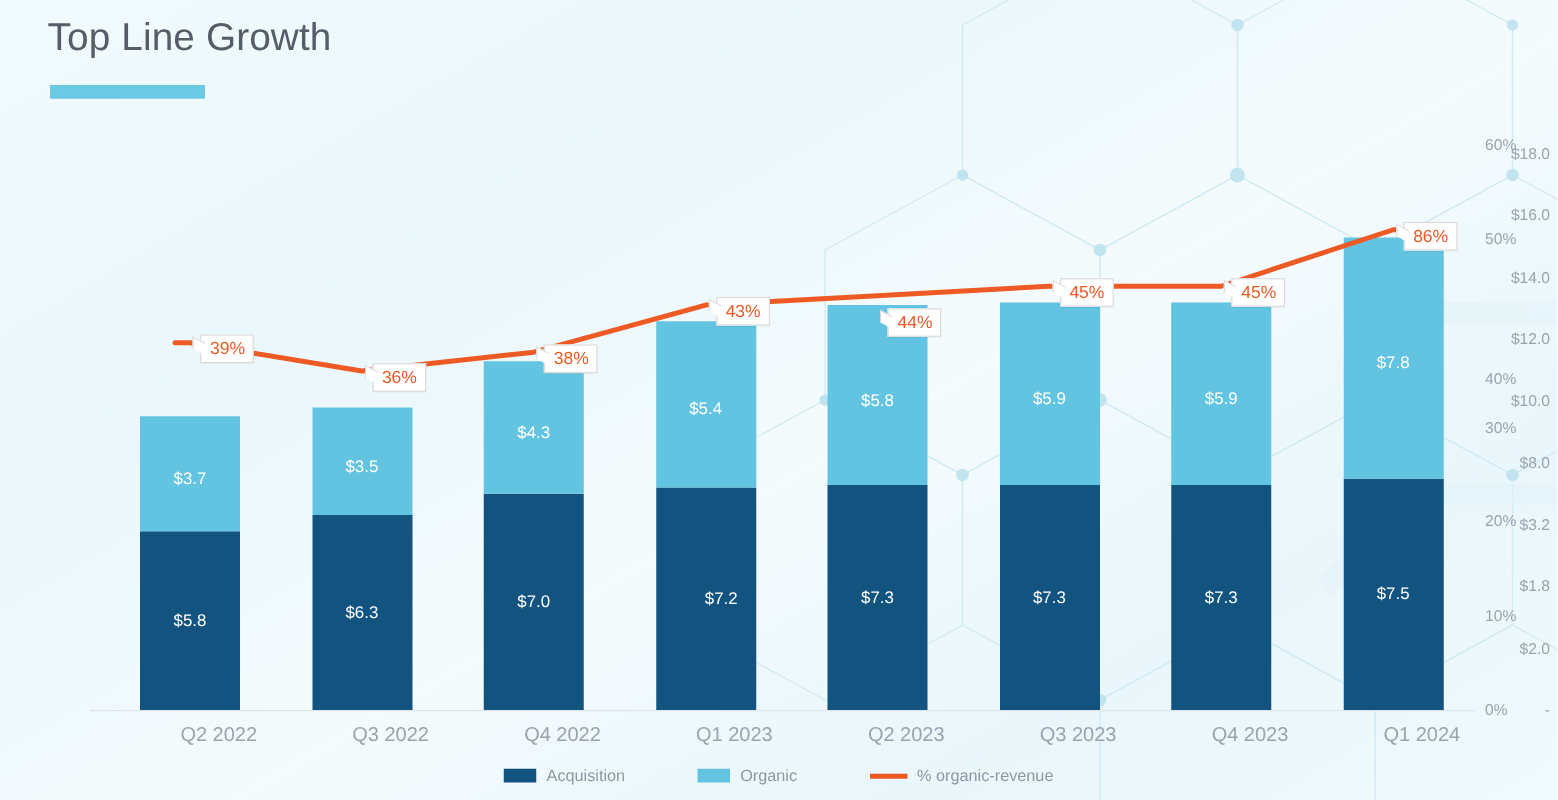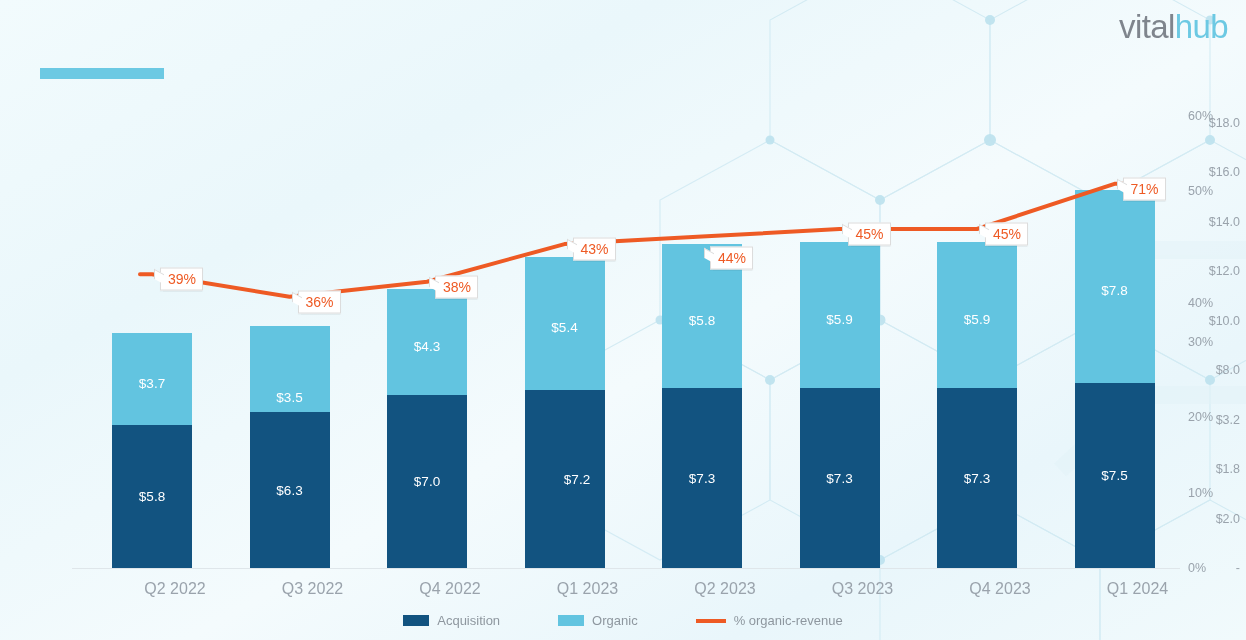--- a/index.html
+++ b/index.html
@@ -140,24 +140,22 @@
       <circle cx="770" cy="140" r="4.5"></circle>
       <circle cx="660" cy="320" r="4.5"></circle>
       <circle cx="1210" cy="20" r="4.5"></circle>
     </g>
     <g stroke="#e3f3f8" stroke-width="18" fill="none" opacity="0.55">
       <path d="M1246 395 L1140 395 L1060 470"></path>
       <path d="M1246 250 L1150 250"></path>
     </g>
   </svg>
 
+  <div id="page-title">Top Line Growth</div>
   <div id="title-accent"></div>
-  <div id="brand-logo">
-    <span class="b-vital">vital</span><span class="b-hub">hub</span>
-  </div>
 
   <div id="chart">
     <div id="y-left-axis">
         <div class="ylab-l" style="top: 568px;">-</div>
         <div class="ylab-l" style="top: 518.556px;">$2.0</div>
         <div class="ylab-l" style="top: 469.111px;">$1.8</div>
         <div class="ylab-l" style="top: 419.667px;">$3.2</div>
         <div class="ylab-l" style="top: 370.222px;">$8.0</div>
         <div class="ylab-l" style="top: 320.778px;">$10.0</div>
         <div class="ylab-l" style="top: 271.333px;">$12.0</div>
@@ -223,26 +221,26 @@
         <polyline points="140,274.2 152,274.2 289.5,296.8 427,281.73333333333335 564.5,244.06666666666666 702,236.53333333333336 839.5,229 977,229 1114.5,183.8 1126.5,183.8" fill="none" stroke="#ee5a24" stroke-width="4" stroke-linejoin="round" stroke-linecap="round"></polyline>
       </svg>
     <div id="callouts">
         <div class="pct-callout" style="left: 160px; top: 279.2px;">39%</div>
         <div class="pct-callout" style="left: 297.5px; top: 301.8px;">36%</div>
         <div class="pct-callout" style="left: 435px; top: 286.733px;">38%</div>
         <div class="pct-callout" style="left: 572.5px; top: 249.067px;">43%</div>
         <div class="pct-callout" style="left: 710px; top: 258px;">44%</div>
         <div class="pct-callout" style="left: 847.5px; top: 234px;">45%</div>
         <div class="pct-callout" style="left: 985px; top: 234px;">45%</div>
-        <div class="pct-callout" style="left: 1122.5px; top: 188.8px;">71%</div>
+        <div class="pct-callout" style="left: 1122.5px; top: 188.8px;">86%</div>
       </div>
   <div class="seg-lbl" style="left: 112px; width: 80px; top: 496.306px; position: absolute;">$5.8</div>
       <div class="seg-lbl" style="left: 112px; width: 80px; top: 382.875px; position: absolute;">$3.7</div>
       <div class="seg-lbl" style="left: 249.5px; width: 80px; top: 490.125px; position: absolute;">$6.3</div>
-      <div class="seg-lbl" style="left: 249.5px; width: 80px; top: 372.986px; position: absolute; margin-top: 24px;">$3.5</div>
+      <div class="seg-lbl" style="left: 249.5px; width: 80px; top: 372.986px; position: absolute;">$3.5</div>
       <div class="seg-lbl" style="left: 387px; width: 80px; top: 481.472px; position: absolute;">$7.0</div>
       <div class="seg-lbl" style="left: 387px; width: 80px; top: 345.792px; position: absolute;">$4.3</div>
       <div class="seg-lbl" style="left: 537px; width: 80px; top: 479px; position: absolute;">$7.2</div>
       <div class="seg-lbl" style="left: 524.5px; width: 80px; top: 327.25px; position: absolute;">$5.4</div>
       <div class="seg-lbl" style="left: 662px; width: 80px; top: 477.764px; position: absolute;">$7.3</div>
       <div class="seg-lbl" style="left: 662px; width: 80px; top: 319.833px; position: absolute;">$5.8</div>
       <div class="seg-lbl" style="left: 799.5px; width: 80px; top: 477.764px; position: absolute;">$7.3</div>
       <div class="seg-lbl" style="left: 799.5px; width: 80px; top: 318.597px; position: absolute;">$5.9</div>
       <div class="seg-lbl" style="left: 937px; width: 80px; top: 477.764px; position: absolute;">$7.3</div>
       <div class="seg-lbl" style="left: 937px; width: 80px; top: 318.597px; position: absolute;">$5.9</div>

